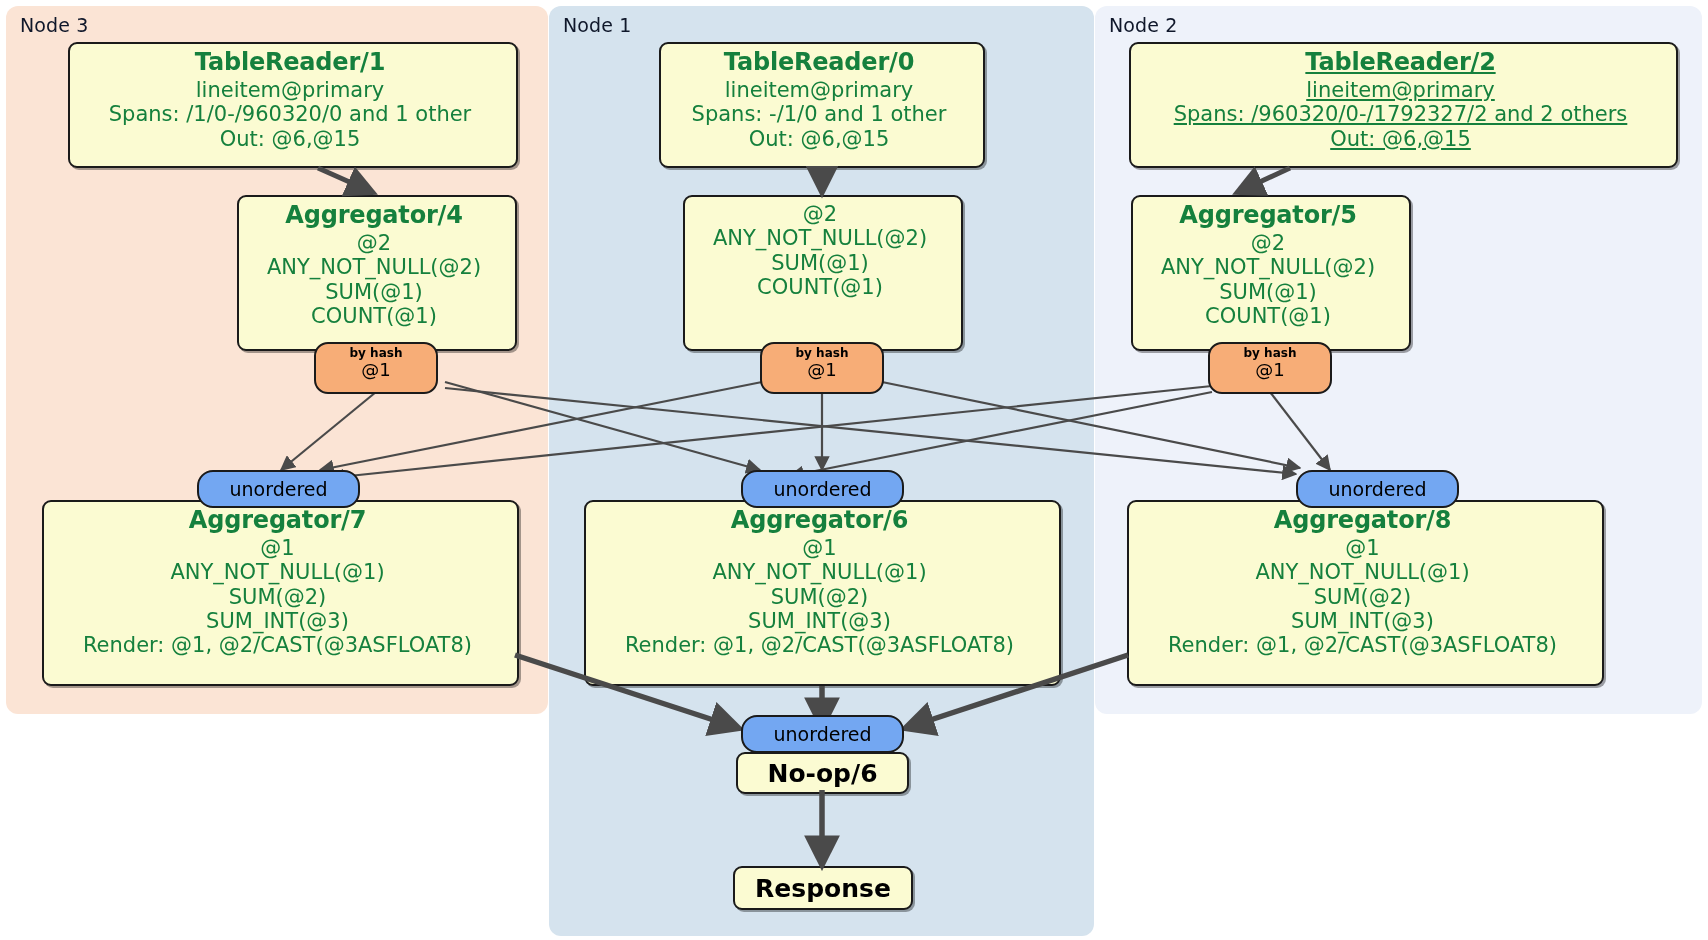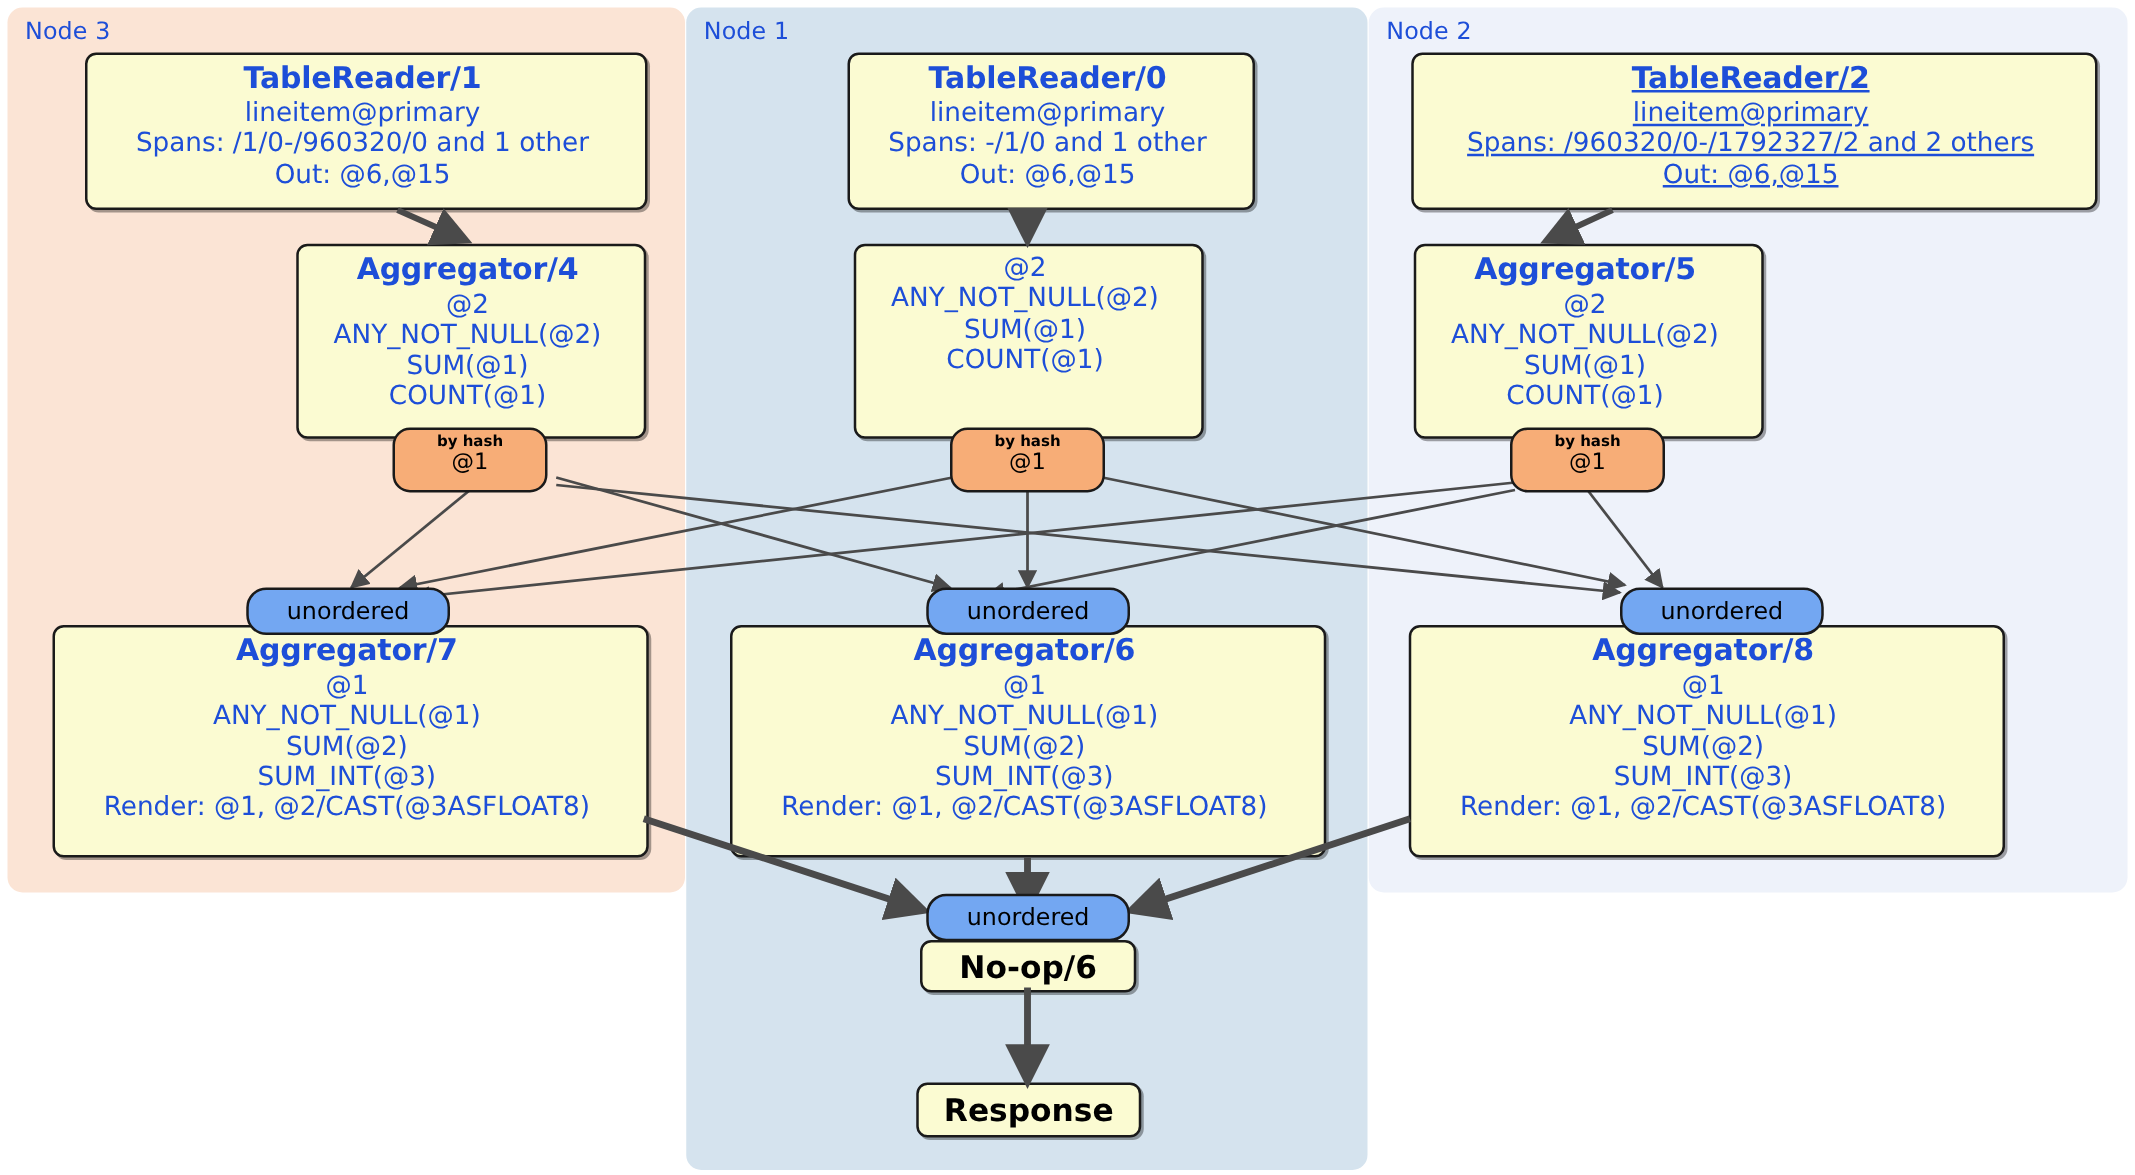--- a/index.html
+++ b/index.html
@@ -22,36 +22,36 @@
   .node-panel {
     position: absolute;
     border-radius: 12px;
     box-sizing: border-box;
   }
   .node-panel-label {
     position: absolute;
     top: 8px;
     left: 14px;
     font-size: 19px;
-    color: #1d4ed8;
+    color: #0f172a;
     letter-spacing: 0.1px;
     white-space: nowrap;
   }
 
   
   .proc-box {
     position: absolute;
     box-sizing: border-box;
     background: #fbfbd2;
     border: 2.5px solid #1a1a1a;
     border-radius: 9px;
     text-align: center;
     padding: 5px 16px 6px 10px;
     line-height: 1.16;
-    color: #1d4ed8;
+    color: #15803d;
     font-size: 21px;
     box-shadow: 2px 2px 0 rgba(0,0,0,0.35);
   }
   .proc-title {
     font-weight: bold;
     font-size: 24px;
     letter-spacing: -0.2px;
     display: block;
     margin-bottom: 1px;
   }
@@ -174,21 +174,21 @@
     </g>
   </svg>
 
   <div class="proc-box" style="left:68px; top:42px; width:450px; height:126px;">
     <span class="proc-title">TableReader/1</span>
     <span class="proc-line">lineitem@primary</span>
     <span class="proc-line">Spans: /1/0-/960320/0 and 1 other</span>
     <span class="proc-line">Out: @6,@15</span>
   </div>
 
-  <div class="proc-box" style="left:659px; top:42px; width:326px; height:126px;margin-left:19px;">
+  <div class="proc-box" style="left:659px; top:42px; width:326px; height:126px;">
     <span class="proc-title">TableReader/0</span>
     <span class="proc-line">lineitem@primary</span>
     <span class="proc-line">Spans: -/1/0 and 1 other</span>
     <span class="proc-line">Out: @6,@15</span>
   </div>
 
   <div class="proc-box" style="left:1129px; top:42px; width:549px; height:126px;text-decoration:underline;">
     <span class="proc-title">TableReader/2</span>
     <span class="proc-line">lineitem@primary</span>
     <span class="proc-line">Spans: /960320/0-/1792327/2 and 2 others</span>

